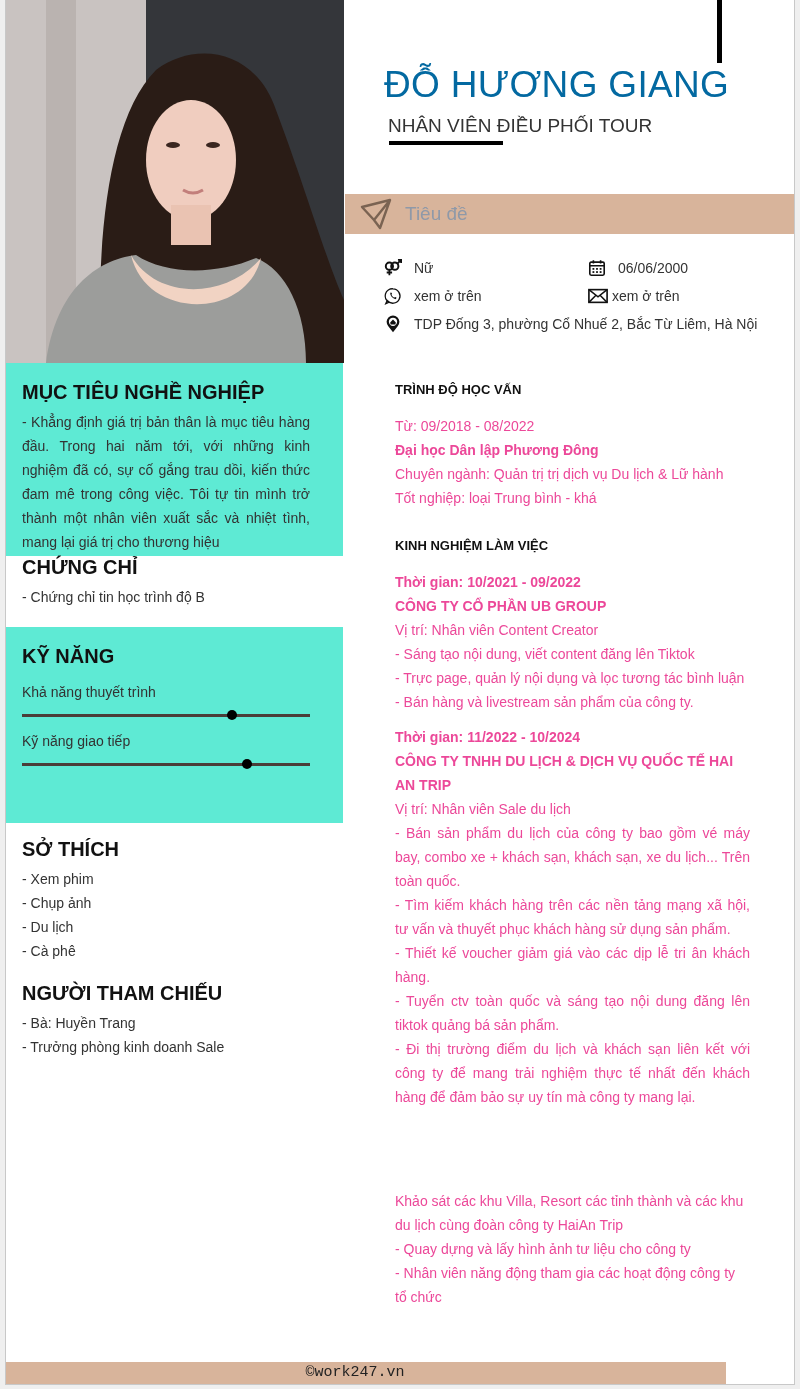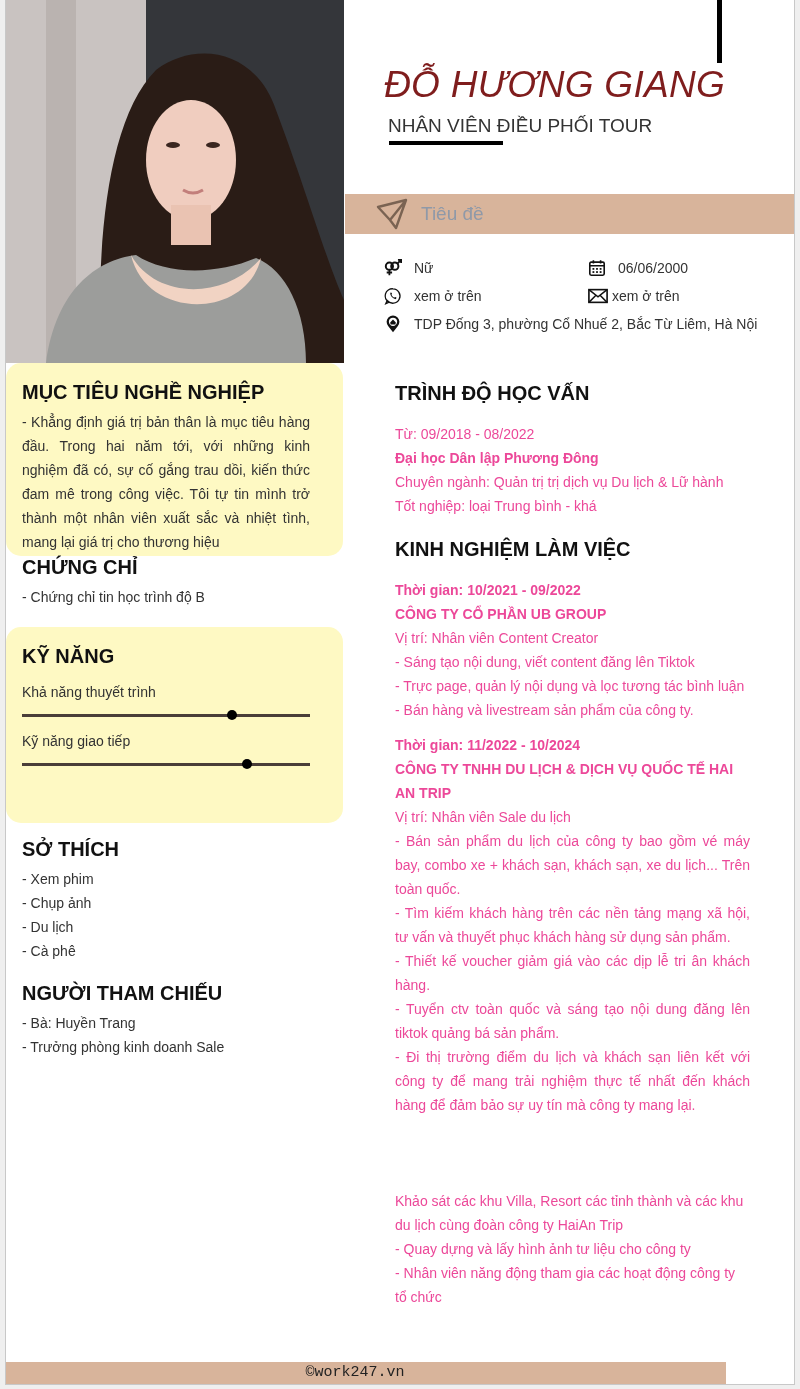--- a/index.html
+++ b/index.html
@@ -12,59 +12,59 @@
   }
   
   .photo {
     position: absolute; left: 0; top: 0; width: 338px; height: 363px; overflow: hidden;
     background: linear-gradient(90deg, #cfc9c6 0%, #bdb6b3 30%, #3b3d40 42%, #2c2e31 100%);
   }
   .photo svg { width: 100%; height: 100%; display: block; }
   
   .vbar { position: absolute; left: 711px; top: 0; width: 5px; height: 63px; background: #000; }
   .name {
-    position: absolute; left: 378px; top: 64px; font-size: 37px; color: #7f1d1d; letter-spacing: 0.3px; white-space: nowrap; font-style: italic;
+    position: absolute; left: 378px; top: 64px; font-size: 37px; color: #0369a1; letter-spacing: 0.3px; white-space: nowrap;
   }
   .job {
     position: absolute; left: 382px; top: 115px; font-size: 19px; color: #333; white-space: nowrap;
   }
   .job-underline { position: absolute; left: 383px; top: 141px; width: 114px; height: 4px; background: #000; }
   .title-band {
     position: absolute; left: 339px; top: 194px; width: 450px; height: 40px; background: #d8b49b;
-    display: flex; align-items: center; padding-left: 30px;
+    display: flex; align-items: center; padding-left: 14px;
   }
   .title-band .plane { width: 34px; height: 34px; }
   .title-band span { margin-left: 12px; font-size: 19px; color: #8f99a8; }
   
   .contact { position: absolute; left: 378px; top: 259px; width: 410px; font-size: 14px; color: #333; }
   .crow { position: absolute; display: flex; align-items: center; white-space: nowrap; }
   .crow svg { width: 18px; height: 18px; margin-right: 12px; flex-shrink: 0; }
   .crow.tight svg { margin-right: 4px; width: 20px; }
   
   .lc { position: absolute; left: 0; width: 337px; padding: 0 33px 0 16px; }
-  .tan { background: #fef9c3; border-radius: 15px; }
+  .tan { background: #5eead4; }
   .sec-h { font-weight: bold; font-size: 20px; color: #111; }
   .body-t { font-size: 14px; color: #333; line-height: 24px; }
   .justify { text-align: justify; }
   .objective { top: 363px; height: 193px; padding-top: 18px; }
   .objective .sec-h { margin-bottom: 6px; }
   .cert { top: 556px; height: 71px; }
   .cert .sec-h { margin-bottom: 6px; }
   .skills { top: 627px; height: 196px; padding-top: 18px; }
   .skill { margin-top: 16px; }
   .skill-label { font-size: 14px; color: #333; }
   .slider { position: relative; height: 3px; background: #4a3e38; margin-top: 14px; width: 288px; }
   .slider .dot { position: absolute; top: -4px; width: 10px; height: 10px; border-radius: 50%; background: #000; margin-left: -5px; }
   .hobbies { top: 838px; padding-top: 0; }
   .hobbies .sec-h { margin-bottom: 6px; }
   .refs { top: 982px; }
   .refs .sec-h { margin-bottom: 6px; }
   
   .rc { position: absolute; left: 389px; width: 355px; }
-  .rc .sec-h { font-size: 20px; }
+  .rc .sec-h { font-size: 13px; }
   .rc .body-t { font-size: 14px; line-height: 24px; color: #ec4899; }
   .bold { font-weight: bold; color: #111; }
   .edu { top: 382px; }
   .edu .sec-h { margin-bottom: 17px; }
   .exp { top: 538px; }
   .exp .sec-h { margin-bottom: 17px; }
   .job-block { margin-bottom: 11px; }
   .act { top: 1189px; }
   .act .sec-h { margin-bottom: 17px; }
   .footer {

